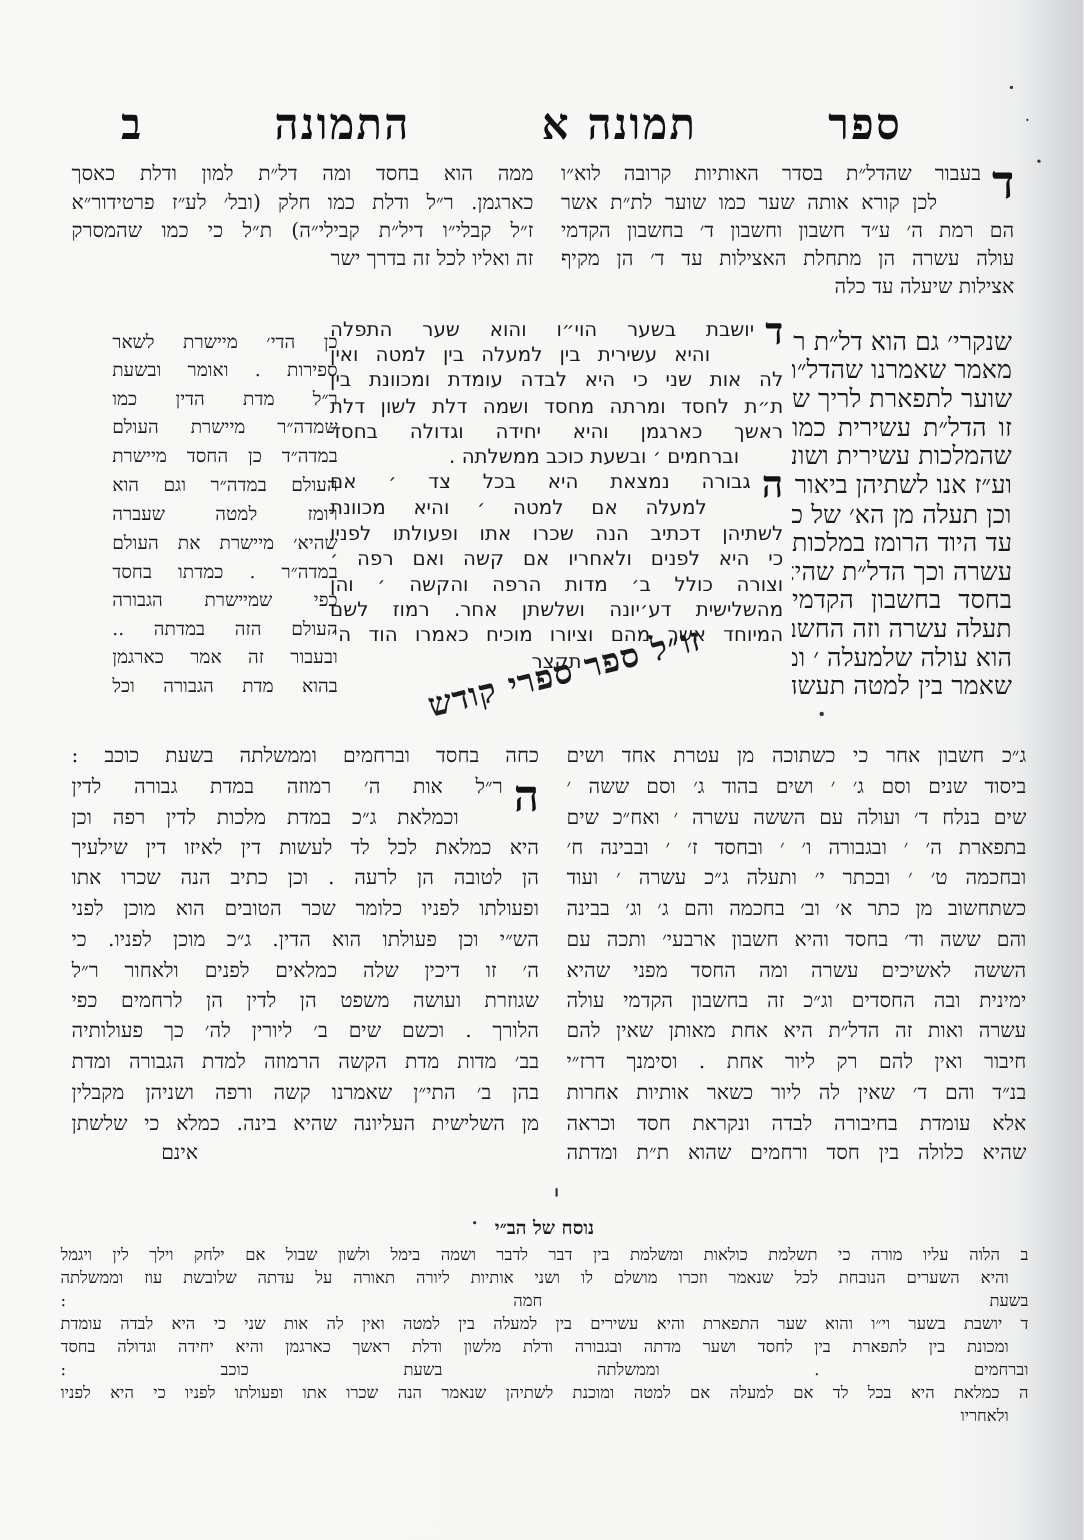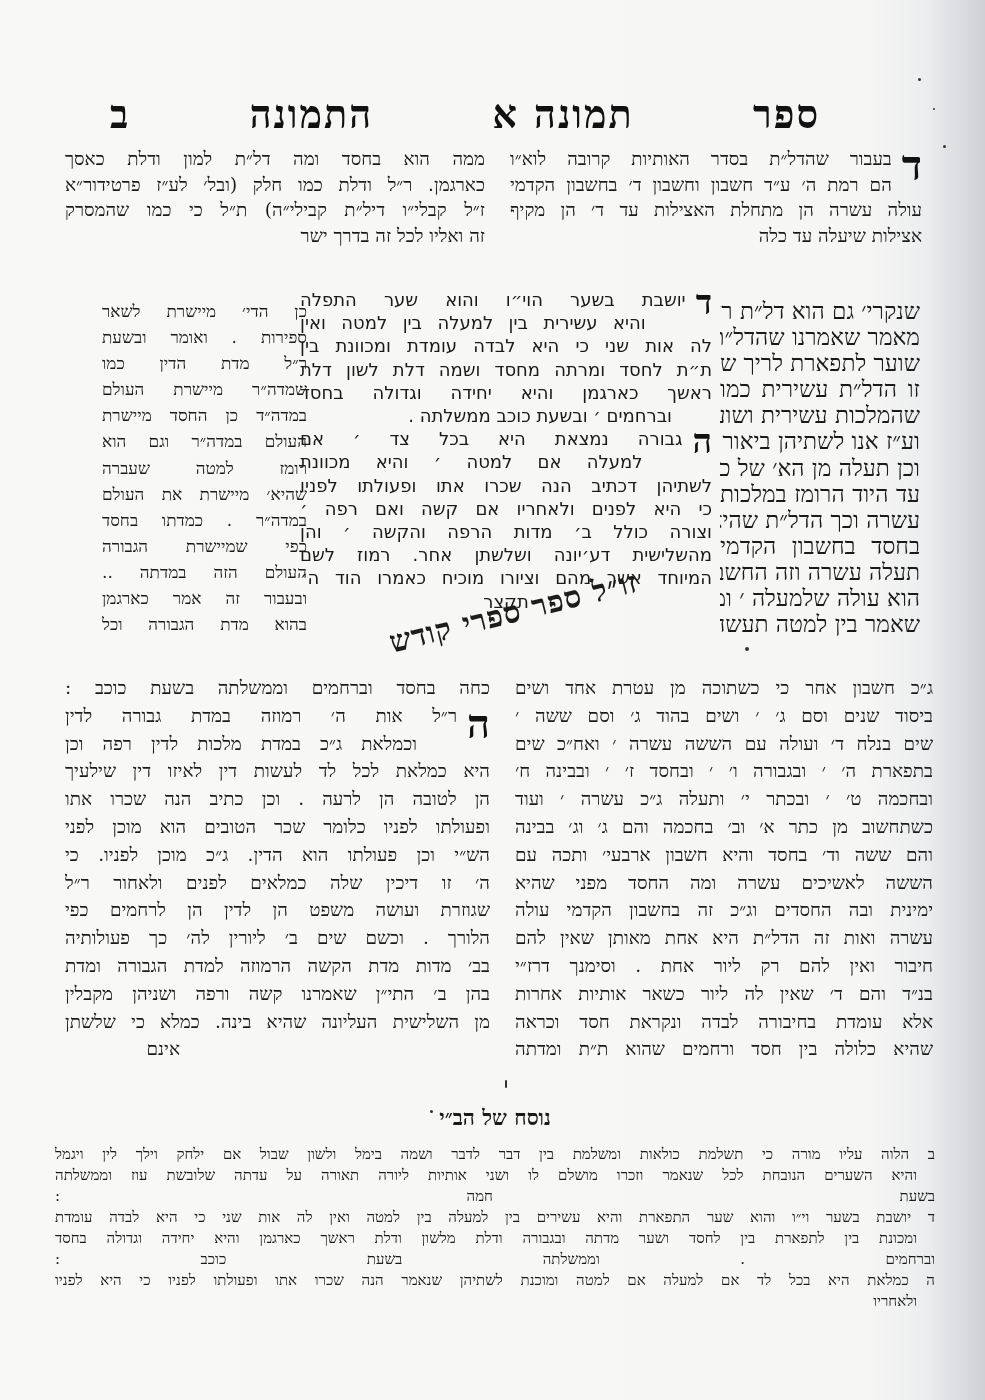--- a/index.html
+++ b/index.html
@@ -33,39 +33,40 @@
       font-family: "DejaVu Serif", serif; font-weight: bold; font-size: 36px;
       line-height: 30px; float: right; margin-left: 10px; color: #111;
     }
     .stamp {
       position: absolute; left: 390px; top: 625px;
       transform: rotate(-14deg); transform-origin: left center;
       font-family: "DejaVu Serif", serif; font-weight: bold; font-size: 30px;
       color: #1c1c1c; direction: rtl; white-space: nowrap; letter-spacing: 1px;
     }
     .footnote { position: absolute; left: 55px; width: 880px; direction: rtl; font-size: 15px; line-height: 21px; }
-    .footnote .title { text-align: center; font-size: 21px; font-weight: bold; margin-bottom: 16px; }
+    .footnote .title { text-align: center; font-size: 17px; font-weight: bold; margin-bottom: 2px; }
     .footnote .line { text-align-last: justify; }
     .speck { position: absolute; background: #333; border-radius: 50%; }
   </style>
 </head>
 <body>
 
 <div class="page">
 
   <div class="header">
     <span>ספר</span>
     <span>תמונה א</span>
     <span>התמונה</span>
     <span>ב</span>
   </div>
 
   <div class="col" style="left:510px; top:146px; width:412px; font-size:18.5px; line-height:25.6px;">
     <span class="dropcap" style="font-size:42px; line-height:40px;">ד</span>
     <span class="line">בעבור שהדל״ת בסדר האותיות קרובה לוא״ו</span>
+    <span class="line indent">לכן קורא אותה שער כמו שוער לת״ת אשר</span>
     <span class="line">הם רמת ה׳ ע״ד חשבון וחשבון ד׳ בחשבון הקדמי</span>
     <span class="line">עולה עשרה הן מתחלת האצילות עד ד׳ הן מקיף</span>
     <span class="line last">אצילות שיעלה עד כלה</span>
   </div>
 
   <div class="col" style="left:720px; top:298px; width:200px; font-size:23px; line-height:26.1px;">
     <span class="line">שנקרי׳ גם הוא דל״ת ר״ל</span>
     <span class="line">מאמר שאמרנו שהדל״ת</span>
     <span class="line">שוער לתפארת לריך שתהא</span>
     <span class="line">זו הדל״ת עשירית כמו</span>

